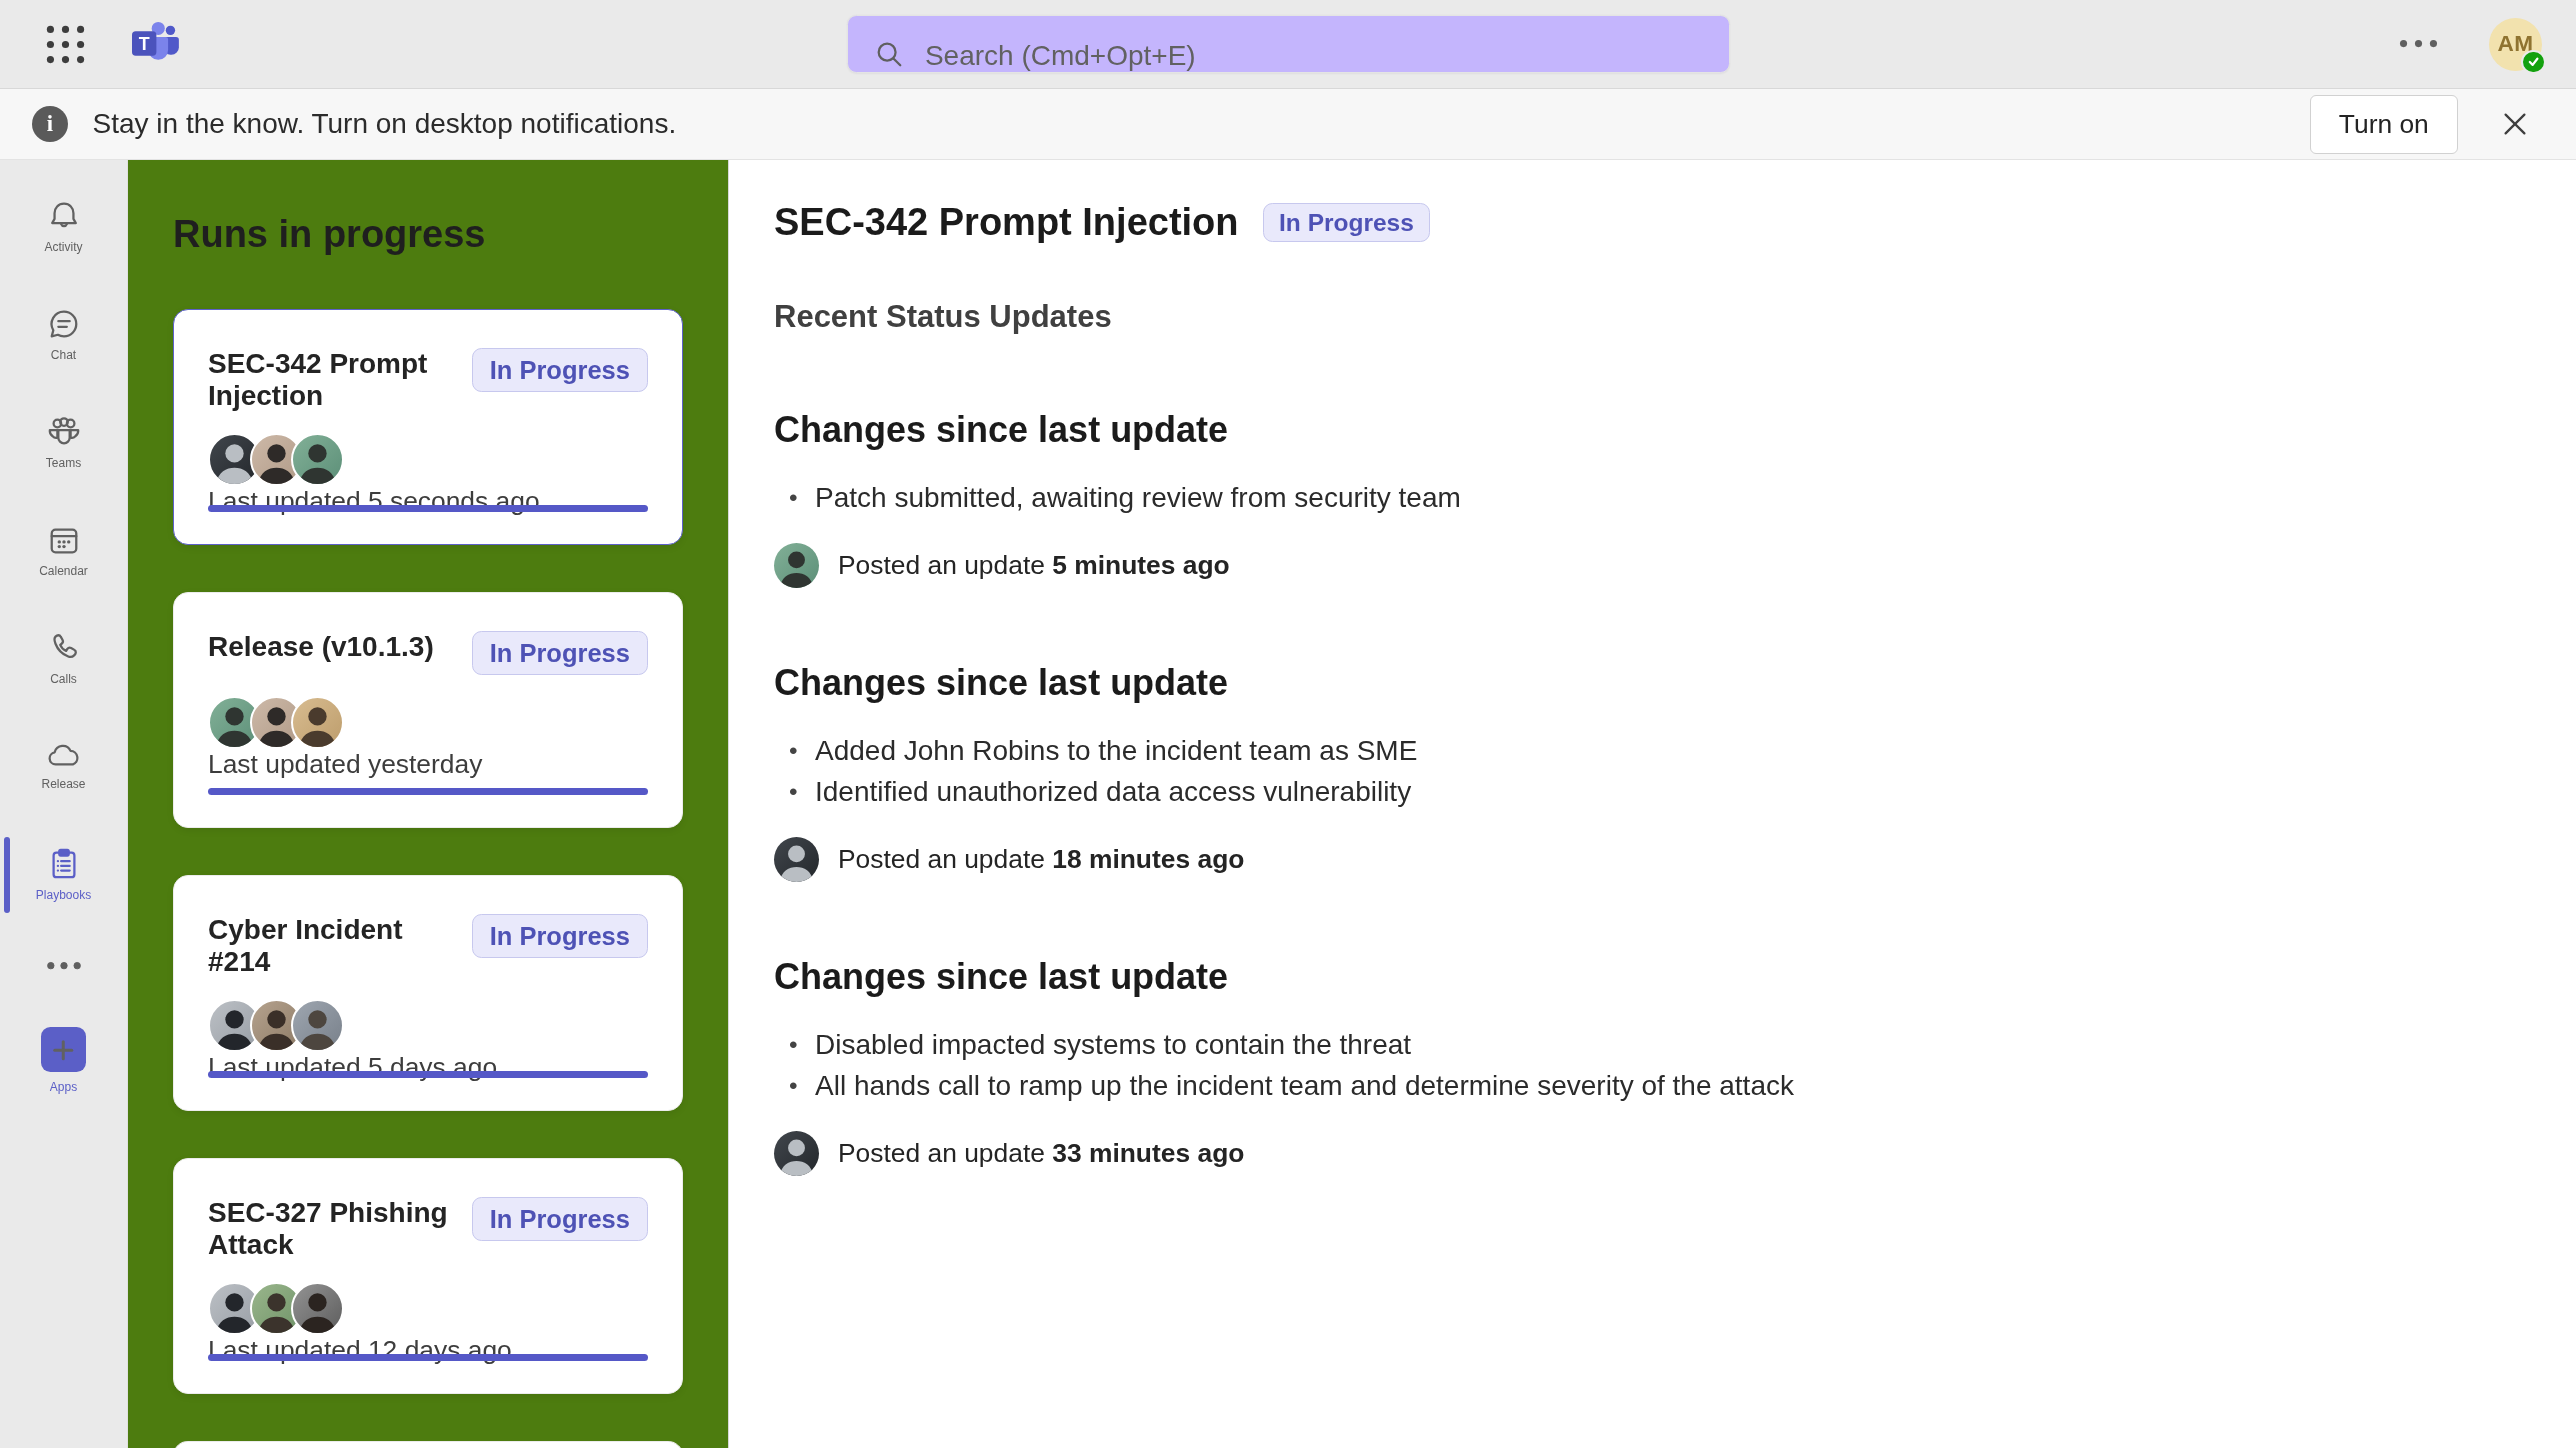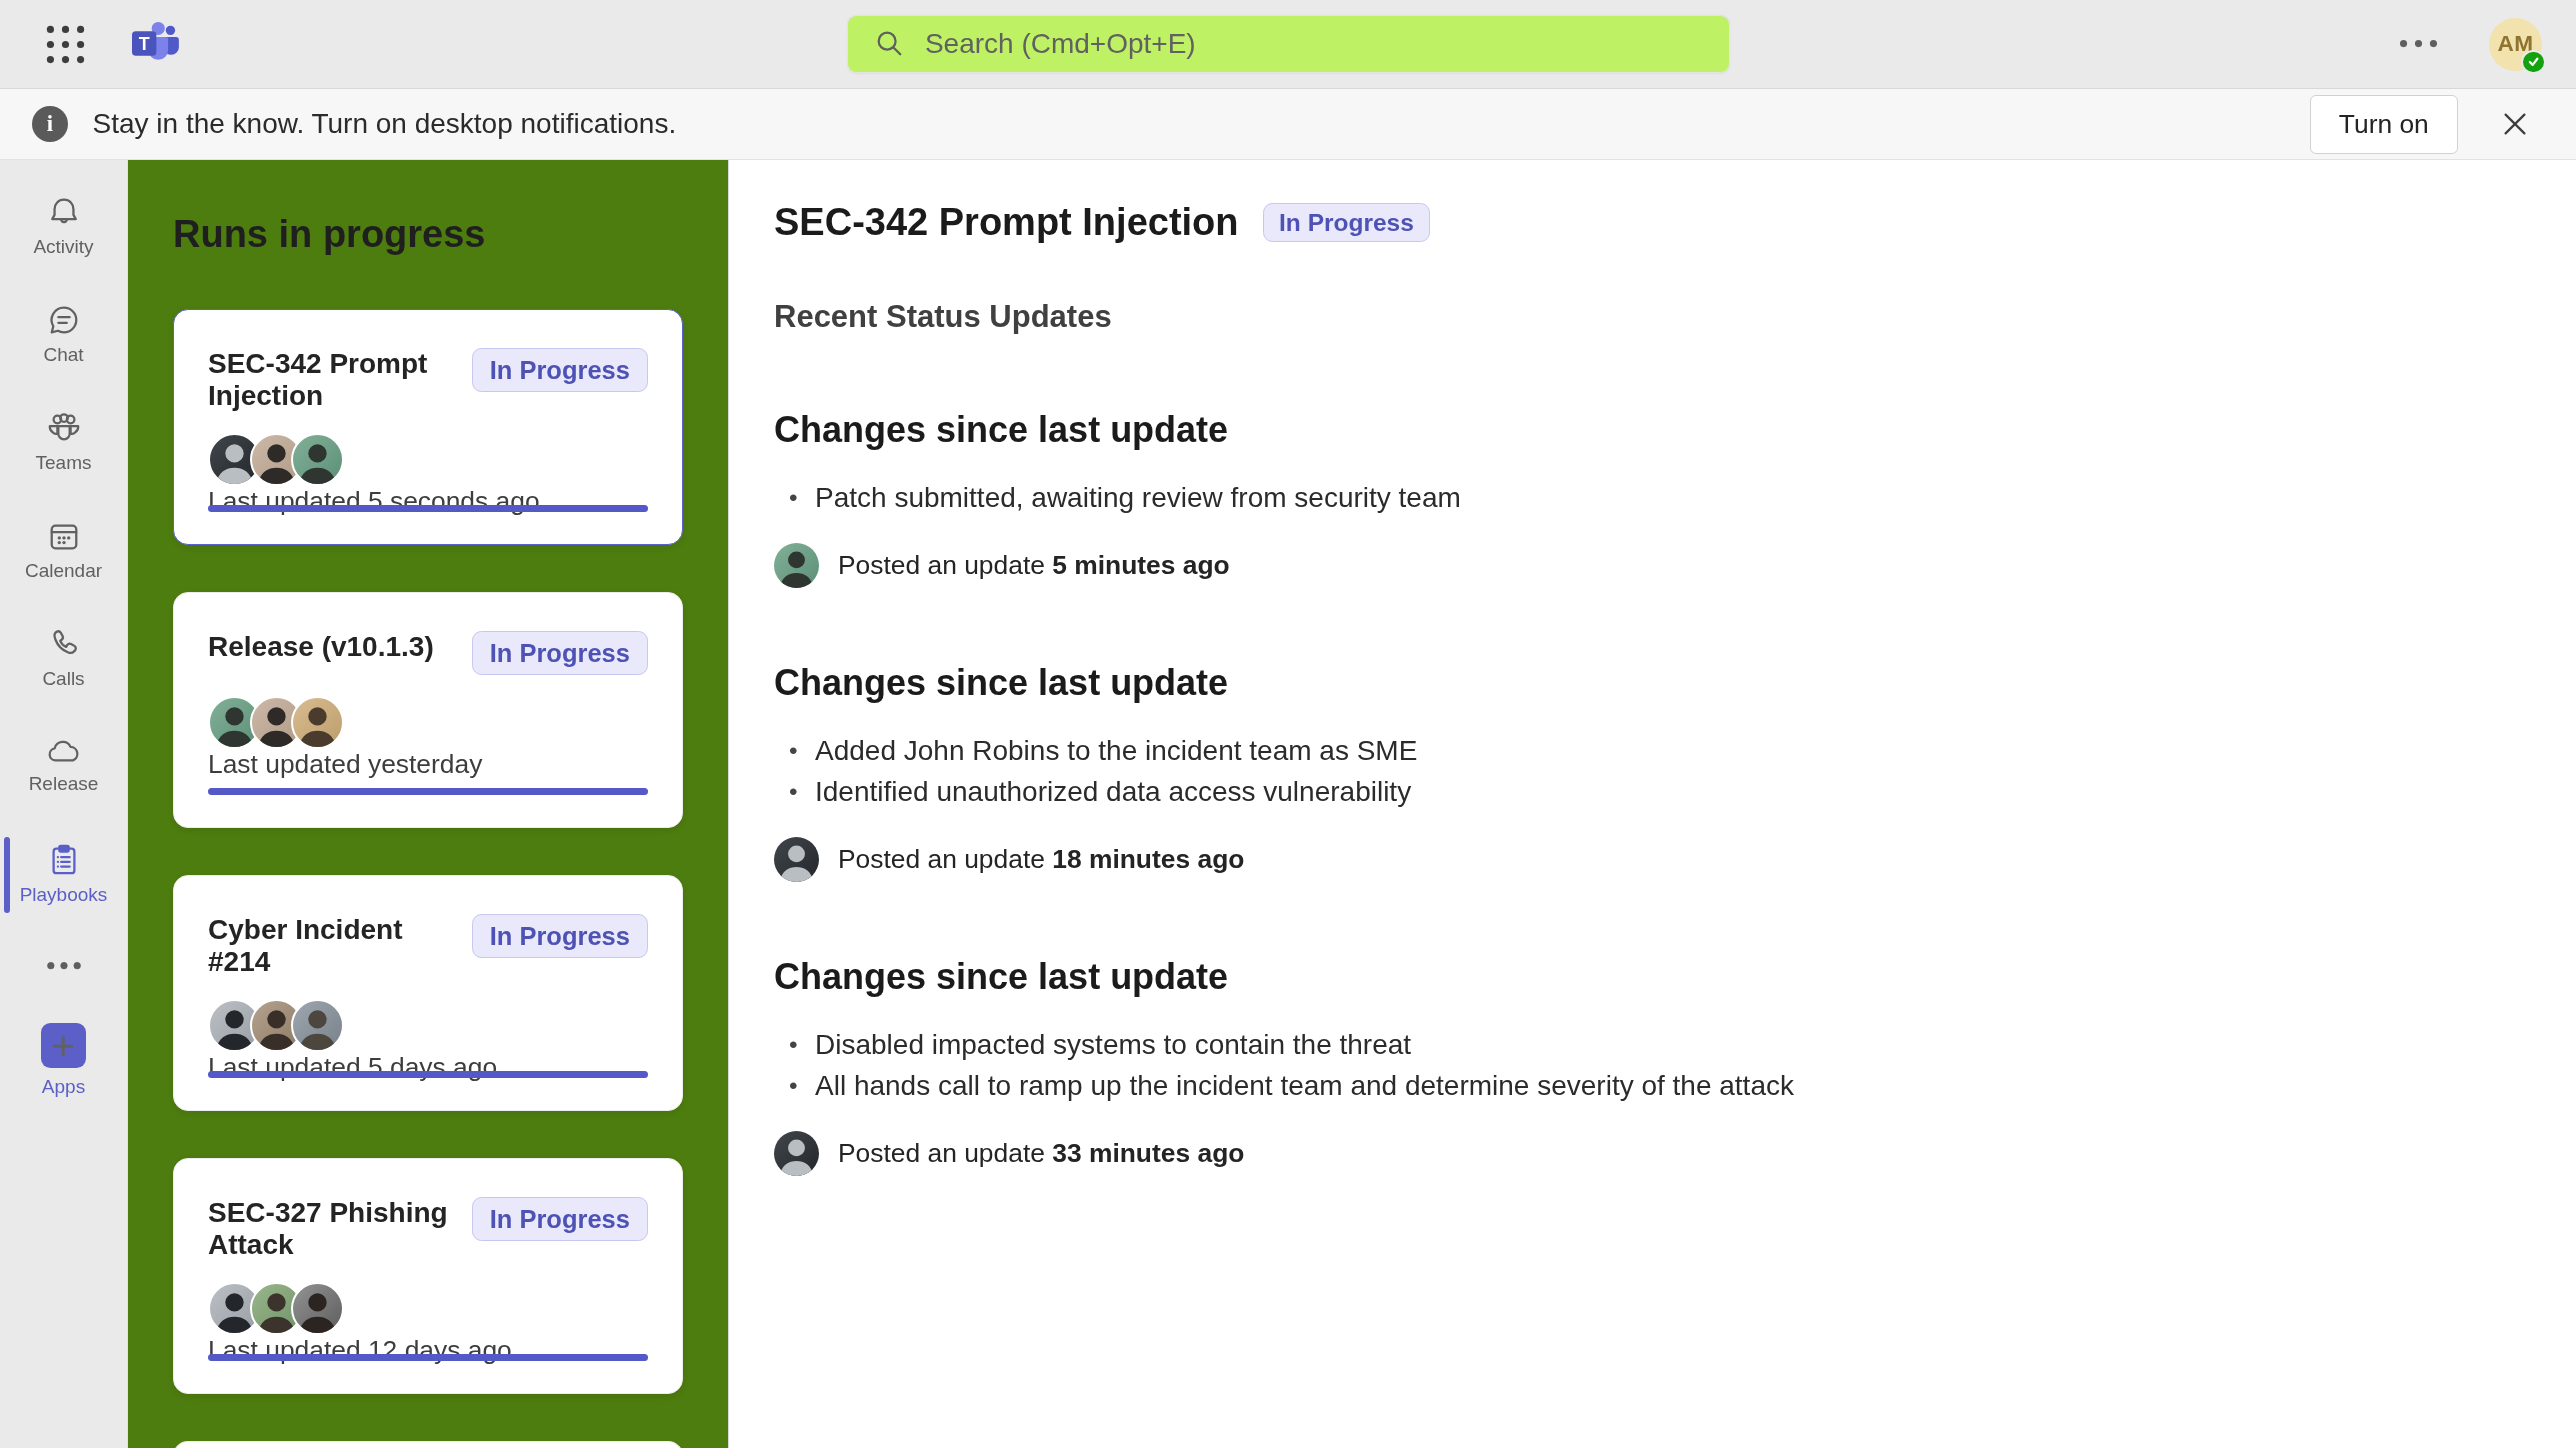--- a/index.html
+++ b/index.html
@@ -6,22 +6,22 @@
   html,body { width:2576px; height:1448px; overflow:hidden;
     font-family:"Liberation Sans","DejaVu Sans",sans-serif; color:#242424; background:#fff; }
   .app { width:2576px; height:1448px; display:flex; flex-direction:column; }
 
   
   .topbar { height:89px; flex:0 0 89px; background:#eaeaea; border-bottom:0.9px solid #d8d8d8;
     display:flex; align-items:center; position:relative; }
   .tb-left { display:flex; align-items:center; gap:40px; padding-left:41px; }
   .waffle { background:none; border:none; cursor:pointer; display:flex; }
   .tb-center { position:absolute; left:0; right:0; display:flex; justify-content:center; pointer-events:none; }
-  .searchbox { pointer-events:auto; width:883px; height:58px; background:#bef264; border:0.9px solid #e4e4e4;
-    border-radius:9.4px; display:flex; align-items:center; gap:21px; padding:0 26.4px;
+  .searchbox { pointer-events:auto; width:883px; height:58px; background:#c4b5fd; border:0.9px solid #e4e4e4;
+    border-radius:9.4px; display:flex; align-items:flex-end; gap:21px; padding:0 26.4px;
     box-shadow:0 0.9px 1.9px rgba(0,0,0,.05); }
   .searchbox input { flex:1; border:none; outline:none; background:transparent; font-size:28px;
     color:#424242; font-family:inherit; }
   .searchbox input::placeholder { color:#616161; }
   .tb-right { margin-left:auto; display:flex; align-items:center; gap:49px; padding-right:34px; }
   .iconbtn { background:none; border:none; cursor:pointer; display:flex; align-items:center; }
   .avatar-wrap { position:relative; width:53px; height:53px; border-radius:50%; background:#f2e2ae;
     display:flex; align-items:center; justify-content:center; cursor:pointer; }
   .av-initials { font-size:22.6px; font-weight:700; color:#8f7330; letter-spacing:0.5px; }
   .status-dot { position:absolute; right:-3.8px; bottom:-3.8px; width:24.5px; height:24.5px; border-radius:50%;
@@ -42,21 +42,21 @@
 
   
   .content-row { flex:1; display:flex; min-height:0; }
 
   
   .rail { width:128px; flex:0 0 128px; background:#eaeaea; border-right:0.9px solid #e0e0e0;
     display:flex; flex-direction:column; align-items:center; padding-top:21px; }
   .rail-item { position:relative; width:128px; height:91px; margin-bottom:17px; display:flex;
     flex-direction:column; align-items:center; justify-content:center; gap:7.5px; cursor:pointer;
     background:none; border:none; font-family:inherit; }
-  .rail-item .lbl { font-size:19px; color:#616161; }
+  .rail-item .lbl { font-size:12px; color:#616161; }
   .rail-item svg { stroke:#616161; }
   .rail-item.active .lbl { color:#5b5fc7; }
   .rail-item.active svg { stroke:#5b5fc7; }
   .rail-item.active::before { content:""; position:absolute; left:4.7px; top:7.5px; bottom:7.5px;
     width:5.7px; border-radius:3.8px; background:#5b5fc7; }
   .rail-more { height:57px; margin-bottom:21px; }
   .apps-sq { width:45px; height:45px; border-radius:9.4px; background:#5b5fc7; display:flex;
     align-items:center; justify-content:center; }
   .rail-item.apps .lbl { color:#5b5fc7; }
 

